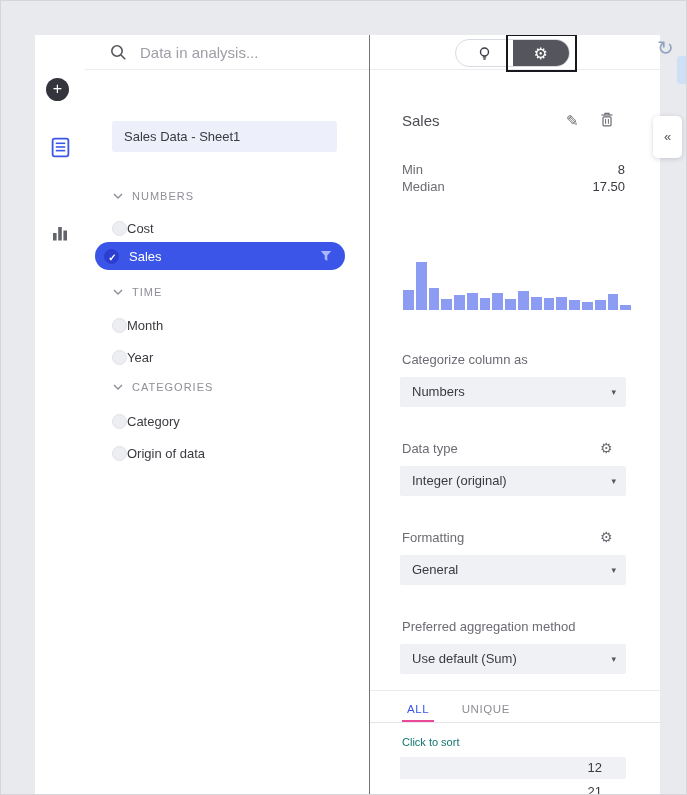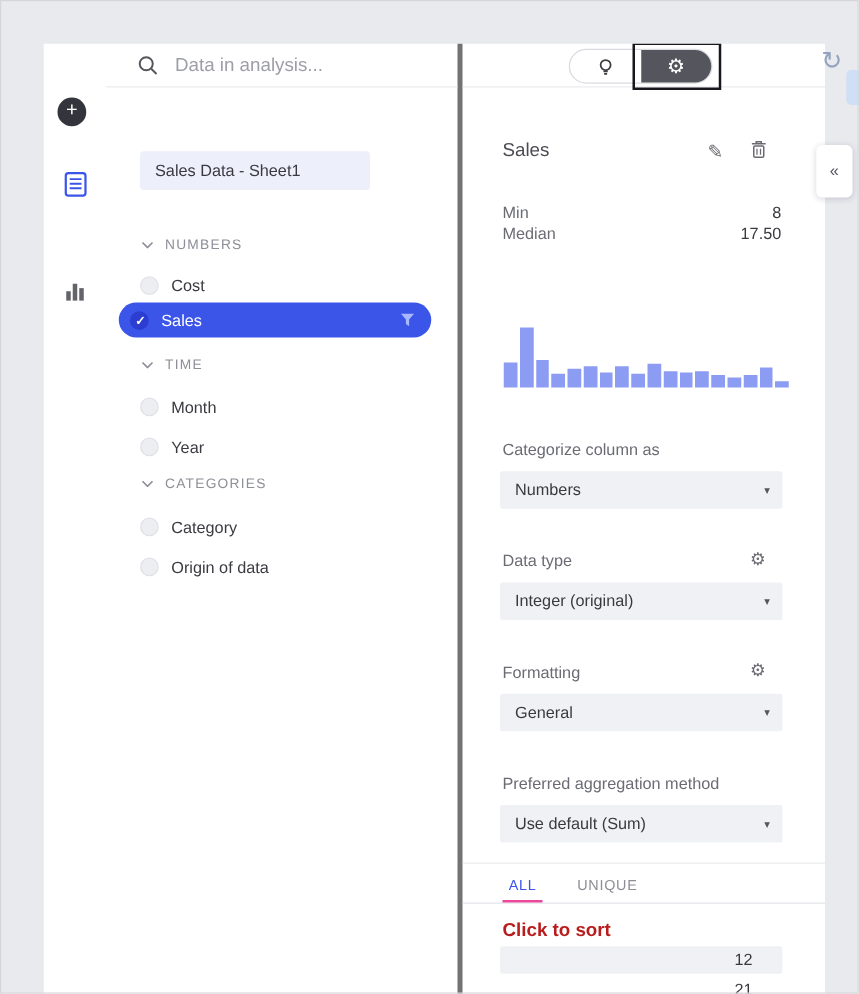--- a/index.html
+++ b/index.html
@@ -9,27 +9,27 @@
   .app{position:absolute;left:35px;top:35px;width:625px;height:760px;background:#fff;display:flex}
 
   
   .rail{width:50px;flex:none;position:relative}
   .add-btn{position:absolute;left:11px;top:43px;width:23px;height:23px;border-radius:50%;background:#33343c;color:#fff;font-size:16px;line-height:22px;text-align:center;cursor:pointer}
   .rail-btn{position:absolute;left:13px;width:24px;height:24px;display:flex;align-items:center;justify-content:center;cursor:pointer}
   .rail-data{top:100px}
   .rail-chart{top:186px}
 
   
-  .datapanel{width:285px;flex:none;position:relative;border-right:4px solid #737373}
+  .datapanel{width:285px;flex:none;position:relative;border-right:1px solid #737373}
   .search-row{height:35px;border-bottom:1px solid #ececf0;display:flex;align-items:center;padding-left:25px;gap:13px}
   .search-input{border:0;outline:0;background:transparent;font-family:inherit;font-size:15px;color:#5e5f66;width:180px}
   .search-input::placeholder{color:#9d9ea6}
-  .sheet-item{position:absolute;left:27px;top:86px;width:184px;height:31px;background:#edf0fa;border-radius:3px;font-size:13px;color:#393a40;line-height:31px;padding-left:12px;cursor:pointer}
+  .sheet-item{position:absolute;left:27px;top:86px;width:225px;height:31px;background:#edf0fa;border-radius:3px;font-size:13px;color:#393a40;line-height:31px;padding-left:12px;cursor:pointer}
   .sec{position:absolute;left:28px;display:flex;align-items:center;gap:9px;font-size:11px;letter-spacing:1px;color:#8e8f97;cursor:pointer}
-  .item-row{position:absolute;left:27px;width:245px;height:26px;display:flex;align-items:center;gap:10px;cursor:pointer}
+  .item-row{position:absolute;left:27px;width:245px;height:26px;display:flex;align-items:center;cursor:pointer}
   .dot{width:15px;height:15px;border-radius:50%;background:#edeef2;border:1px solid #e1e2e7;flex:none;position:relative}
   .item-label{font-size:13px;color:#3a3b41}
   .pill{position:absolute;left:10px;top:207px;width:250px;height:28px;border-radius:14px;background:#3c55e9;display:flex;align-items:center;gap:10px;padding-left:9px;cursor:pointer}
   .pill .dot{background:#2b3ed1;border-color:#2b3ed1}
   .pill .check{position:absolute;left:0;top:0;width:15px;height:15px;color:#fff;font-size:10px;line-height:15px;text-align:center;font-weight:bold}
   .pill .item-label{color:#fff}
   .pill .funnel{margin-left:auto;margin-right:13px}
 
   
   .details{flex:1;position:relative;overflow:hidden}
@@ -52,21 +52,21 @@
   .flabel{position:absolute;left:32px;font-size:13px;color:#6b6c73}
   .gearglyph{font-size:14px;color:#6b6c73}
   .fgear{position:absolute;left:230px;cursor:pointer}
   .dd{position:absolute;left:30px;width:226px;height:30px;background:#f0f1f5;border-radius:2px;font-size:13px;color:#393a40;line-height:30px;padding-left:12px;cursor:pointer}
   .dd .caret{position:absolute;right:10px;top:0;font-size:9px;color:#55565c;line-height:30px}
   .divider{position:absolute;left:0;right:0;top:655px;border-top:1px solid #eaebee}
   .tabs{position:absolute;left:0;right:0;top:661px;height:27px;border-bottom:1px solid #e4e5e9;padding-left:32px}
   .tab{display:inline-block;font-size:11.5px;letter-spacing:.6px;padding:7px 5px 5px;cursor:pointer}
   .tab.active{color:#3c55e9;font-weight:400;border-bottom:2px solid #ec4899}
   .tab.idle{color:#8d8e95;margin-left:18px}
-  .sort-hint{position:absolute;left:32px;top:701px;font-size:15px;font-weight:700;color:#b91c1c;cursor:pointer}
+  .sort-hint{position:absolute;left:32px;top:701px;font-size:11px;font-weight:400;color:#0f766e;cursor:pointer}
   .vrow{position:absolute;left:30px;width:226px;height:22px;font-size:13px;color:#393a40;line-height:22px;text-align:right;padding-right:24px}
   .vrow.odd{background:#f0f1f5;border-radius:2px}
 
   
   .refresh{position:absolute;left:657px;top:36px;font-size:20px;color:#93a3bf;cursor:pointer;z-index:55}
   .bluebox{position:absolute;left:677px;top:56px;width:14px;height:28px;background:#cfdff6;border-radius:4px 0 0 4px;z-index:55}
   .collapse{position:absolute;left:653px;top:116px;width:29px;height:42px;background:#fff;border-radius:5px;box-shadow:0 1px 5px rgba(40,40,70,.18);text-align:center;line-height:42px;font-size:13px;color:#54555c;cursor:pointer;z-index:55}
 </style>
 </head>
 <body>

